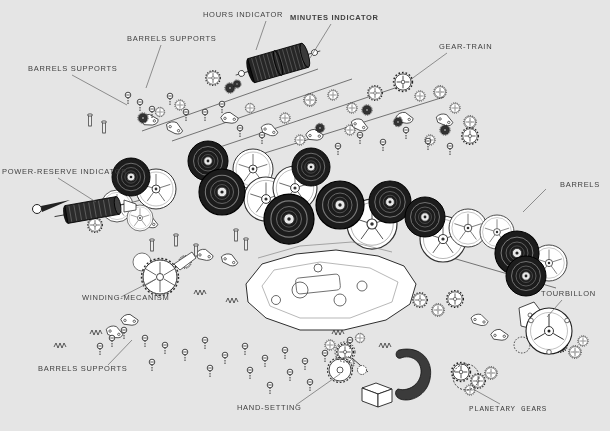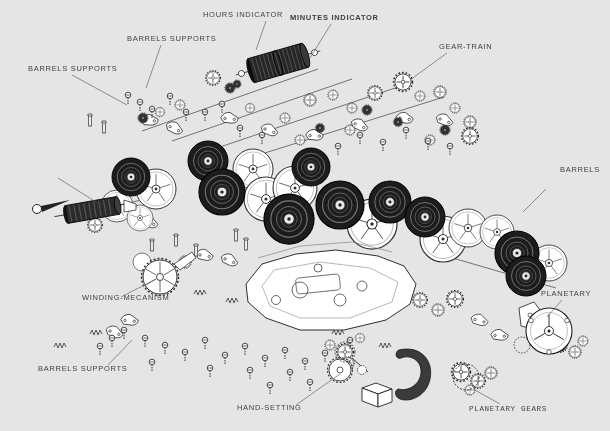--- a/index.html
+++ b/index.html
@@ -317,20 +317,21 @@
     <line x1="296" y1="405" x2="340" y2="374"></line>
     <line x1="500" y1="404" x2="473" y2="389"></line>
   </g>
 </svg>
 
 <div class="lbl" style="left:203px;top:10px;">HOURS INDICATOR</div>
 <div class="lbl" style="left:290px;top:13px;font-weight:bold;">MINUTES INDICATOR</div>
 <div class="lbl" style="left:127px;top:34px;">BARRELS SUPPORTS</div>
 <div class="lbl" style="left:28px;top:64px;">BARRELS SUPPORTS</div>
 <div class="lbl" style="left:428px;top:42px;margin-left:11px;">GEAR-TRAIN</div>
-<div class="lbl" style="left:529px;top:165px;padding-left:31px;">BARRELS</div>
+<div class="lbl" style="left:2px;top:167px;">POWER-RESERVE INDICATOR</div>
+<div class="lbl" style="left:529px;top:180px;padding-left:31px;">BARRELS</div>
 <div class="lbl" style="left:42px;top:293px;margin-left:40px;">WINDING-MECANISM</div>
 <div class="lbl" style="left:38px;top:364px;">BARRELS SUPPORTS</div>
-<div class="lbl" style="left:541px;top:289px;">PLANETARY</div>
+<div class="lbl" style="left:541px;top:289px;">TOURBILLON</div>
 <div class="lbl" style="left:237px;top:403px;text-align:right;">HAND-SETTING</div>
 <div class="lbl" style="left:469px;top:405px;font-family:Liberation Mono, monospace;">PLANETARY GEARS</div>
 
 </div>
 
 </body></html>

